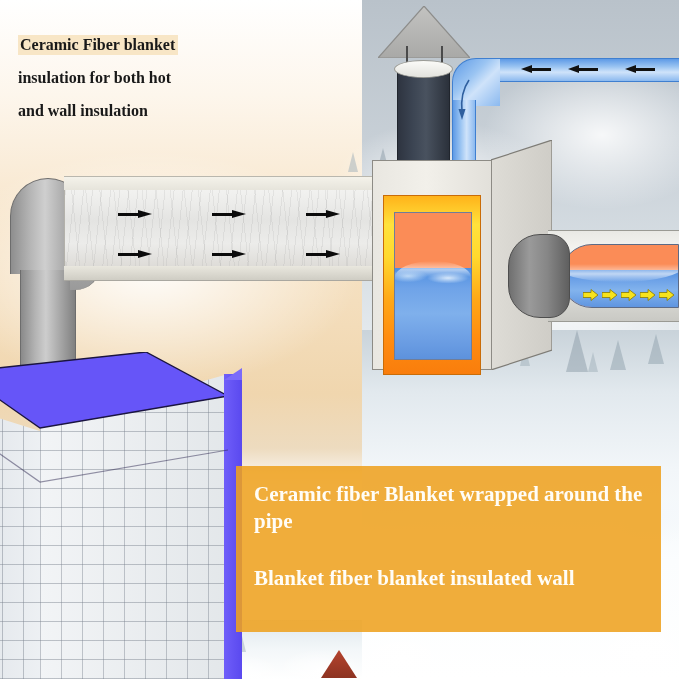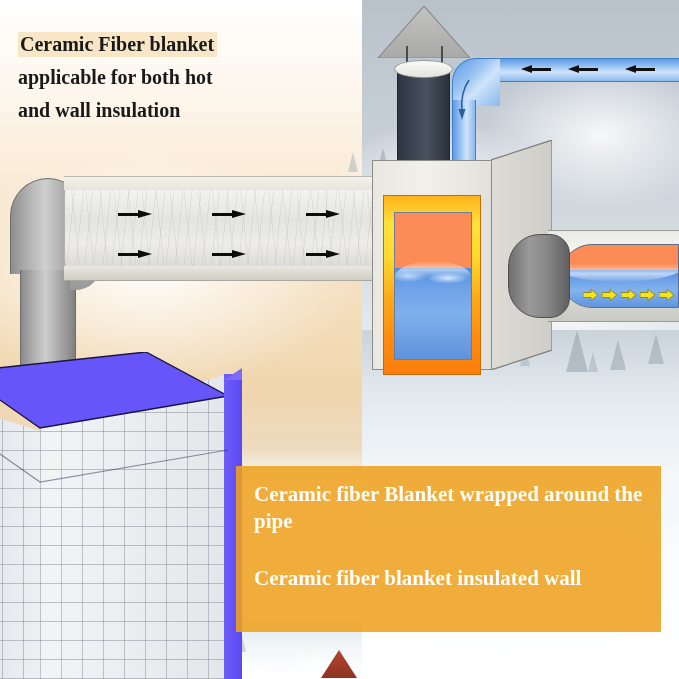--- a/index.html
+++ b/index.html
@@ -43,21 +43,21 @@
   
   .snow-bottom-left{
     position:absolute;left:200px;top:620px;width:162px;height:59px;
     background:
       radial-gradient(ellipse 60px 30px at 40px 55px,#fff 0%,rgba(255,255,255,0) 70%),
       radial-gradient(ellipse 60px 30px at 120px 50px,#fff 0%,rgba(255,255,255,0) 70%),
       linear-gradient(180deg,#dfe7ec 0%,#f3f7f9 50%,#ffffff 100%);
   }
   .red-roof{position:absolute;left:321px;top:650px;width:36px;height:28px;background:linear-gradient(180deg,#b5442e,#8d3322);clip-path:polygon(50% 0,100% 100%,0 100%);}
   
-  .title{position:absolute;left:18px;top:28px;width:330px;color:#191919;font-weight:bold;font-size:20px;line-height:33px;}
+  .title{position:absolute;left:18px;top:28px;width:330px;color:#191919;font-weight:bold;font-size:16px;line-height:33px;}
   .title .hl{background:#f8e6c6;padding:1px 3px 2px 2px;}
   
   .duct-wrap{position:absolute;left:46px;top:176px;width:346px;height:104px;}
   .duct-skin-top{position:absolute;left:18px;top:0;width:328px;height:14px;background:linear-gradient(180deg,#f4f2ea,#e5e3da);border-top:1px solid #b9b7ae;}
   .duct-skin-bot{position:absolute;left:18px;top:90px;width:328px;height:14px;background:linear-gradient(180deg,#e9e7de,#cfcdc4);border-bottom:1px solid #a9a7a0;}
   .duct-core{
     position:absolute;left:18px;top:14px;width:328px;height:76px;
     background:
       repeating-linear-gradient(96deg, rgba(160,160,160,.18) 0 1px, rgba(255,255,255,0) 1px 9px),
       repeating-linear-gradient(84deg, rgba(140,140,140,.13) 0 1px, rgba(255,255,255,0) 1px 14px),
@@ -245,21 +245,21 @@
   <div class="tree s" style="left:588px;top:352px;"></div>
   <div class="tree" style="left:376px;top:336px;"></div>
 
   <div class="snow-bottom-left"></div>
   <div class="red-roof"></div>
   <div class="tree s" style="left:212px;top:626px;"></div>
   <div class="tree s" style="left:236px;top:632px;"></div>
 
   <div class="title">
     <span class="hl">Ceramic Fiber blanket</span><br>
-    <span>applicable for both hot</span><br>
+    <span>insulation for both hot</span><br>
     <span>and wall insulation</span>
   </div>
 
   <div class="elbow-outer">
     <div class="elbow-bend"></div>
     <div class="elbow-leg"></div>
   </div>
   <div class="elbow-fillet" style="position:absolute;left:70px;top:256px;"></div>
 
   <div class="duct-wrap">
@@ -391,16 +391,16 @@
             <polygon points="0,3.5 8,3.5 8,0.5 15,6 8,11.5 8,8.5 0,8.5" fill="#f7e31c" stroke="#8a7a00" stroke-width="0.8"></polygon>
           </svg>
       </div>
 
     </div>
     <div class="ycap"></div>
   </div>
 
   <div class="caption">
     <p class="cap-a">Ceramic fiber Blanket wrapped around the pipe</p>
-    <p class="cap-b">Ceramic fiber blanket insulated wall</p>
+    <p class="cap-b">Blanket fiber blanket insulated wall</p>
   </div>
 
 </div>
 
 </body></html>

